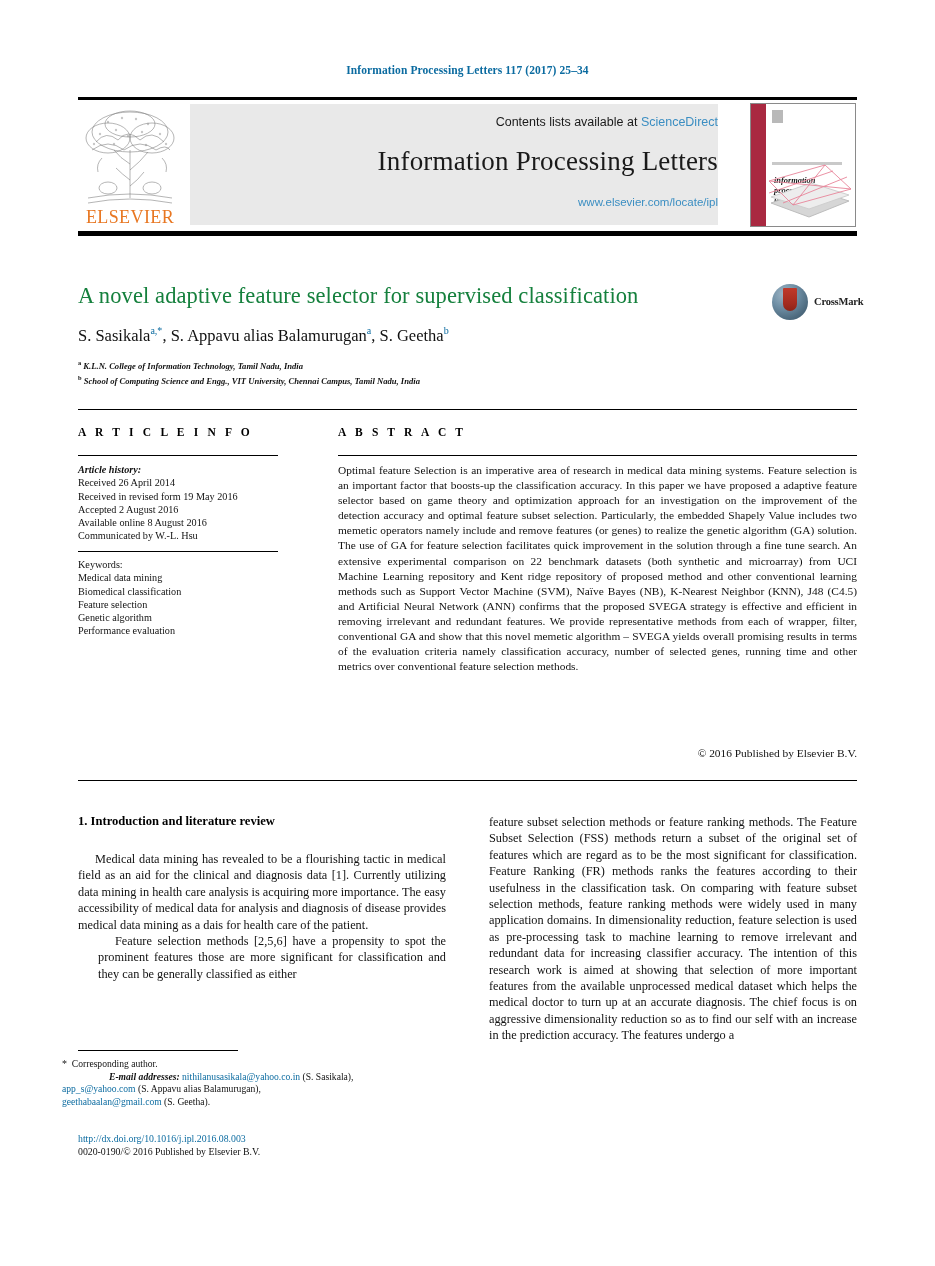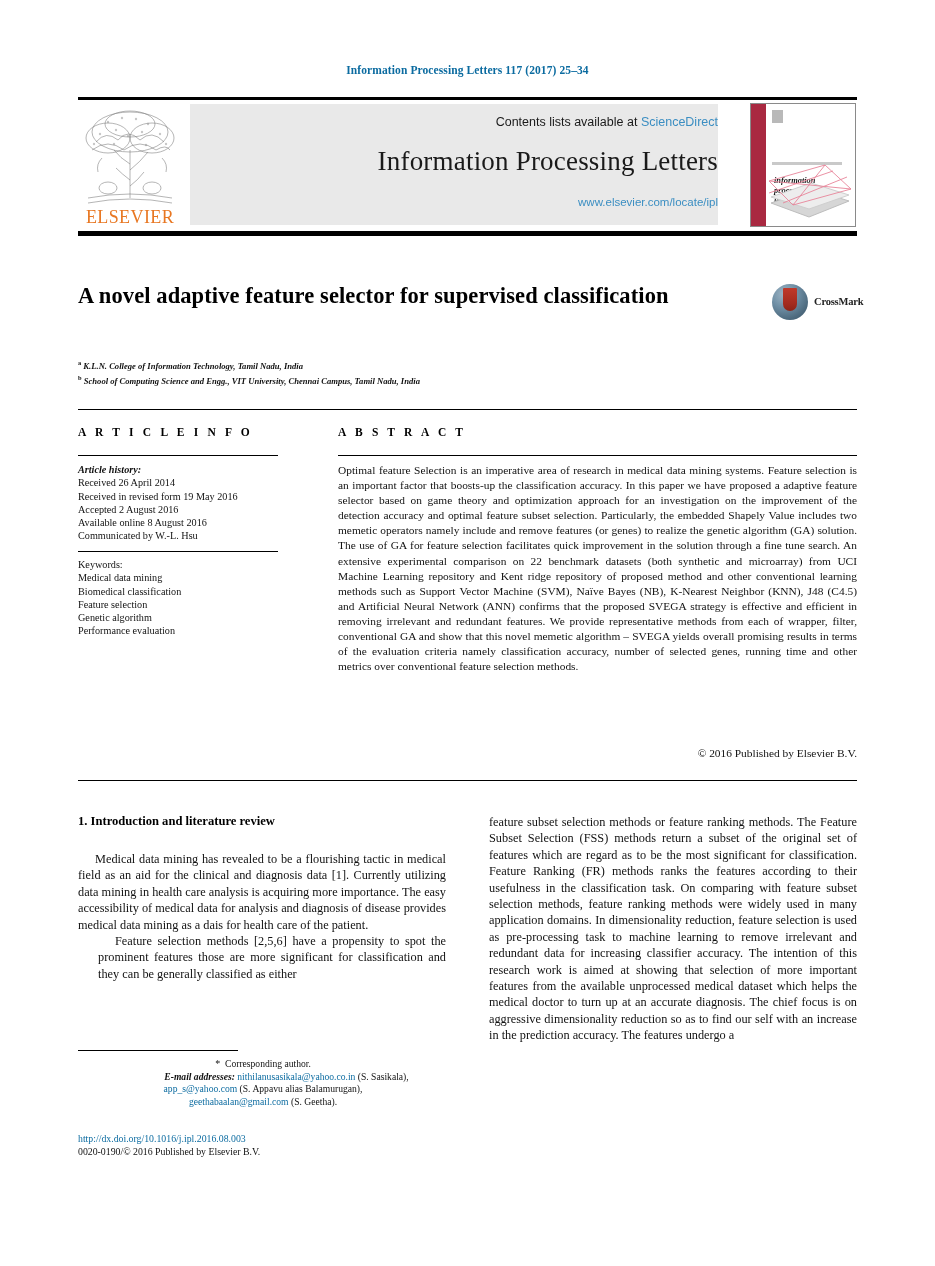--- a/index.html
+++ b/index.html
@@ -141,23 +141,22 @@
     height: 3px;
     background: #c9c9c9;
   }
 
   
   .title {
     position: absolute;
     left: 78px; top: 283px;
     width: 690px;
     font-size: 22.5px;
-    color: #000000;
+    color: #15803d;
     letter-spacing: .1px;
-    font-weight: bold;
   }
   .authors {
     position: absolute;
     left: 78px; top: 325px;
     width: 700px;
     font-size: 16.5px;
     color: #111;
   }
   .authors sup { font-size: 10px; color: #0b6ba0; vertical-align: super; }
   .affil {
@@ -311,26 +310,25 @@
 
   
   .footrule {
     position: absolute;
     left: 78px; top: 1050px;
     width: 160px; height: 1px;
     background: #000;
   }
   .footnote {
     position: absolute;
-    left: 77px; top: 1058px;
+    left: 62px; top: 1058px;
     width: 372px;
     font-size: 9.6px;
     line-height: 12.7px;
     color: #111;
-    text-align: center;
   }
   .footnote .star { font-size: 10px; }
   .footnote .em-lab { font-style: italic; font-weight: bold; margin-left: 36px; }
   .mail { color: #0b6ba0; }
   .doi-block {
     position: absolute;
     left: 78px; top: 1133px;
     width: 372px;
     font-size: 9.8px;
     line-height: 12.6px;
@@ -415,20 +413,23 @@
           <path d="M20 44 L84 18"></path>
         </g>
       </svg>
     </div>
 
   </div>
   <div class="rule-thick-bottom"></div>
 
   <div class="title">A novel adaptive feature selector for supervised classification</div>
 
+  <div class="authors">
+    <span>S. Sasikala</span><sup>a,*</sup>, <span>S. Appavu alias Balamurugan</span><sup>a</sup>, <span>S. Geetha</span><sup>b</sup>
+  </div>
 
   <div class="affil">
     <div><sup>a</sup> <span>K.L.N. College of Information Technology, Tamil Nadu, India</span></div>
     <div><sup>b</sup> <span>School of Computing Science and Engg., VIT University, Chennai Campus, Tamil Nadu, India</span></div>
   </div>
 
   <div class="crossmark">
     <div class="cm-circle">
       <div class="cm-book"></div>
     </div>

